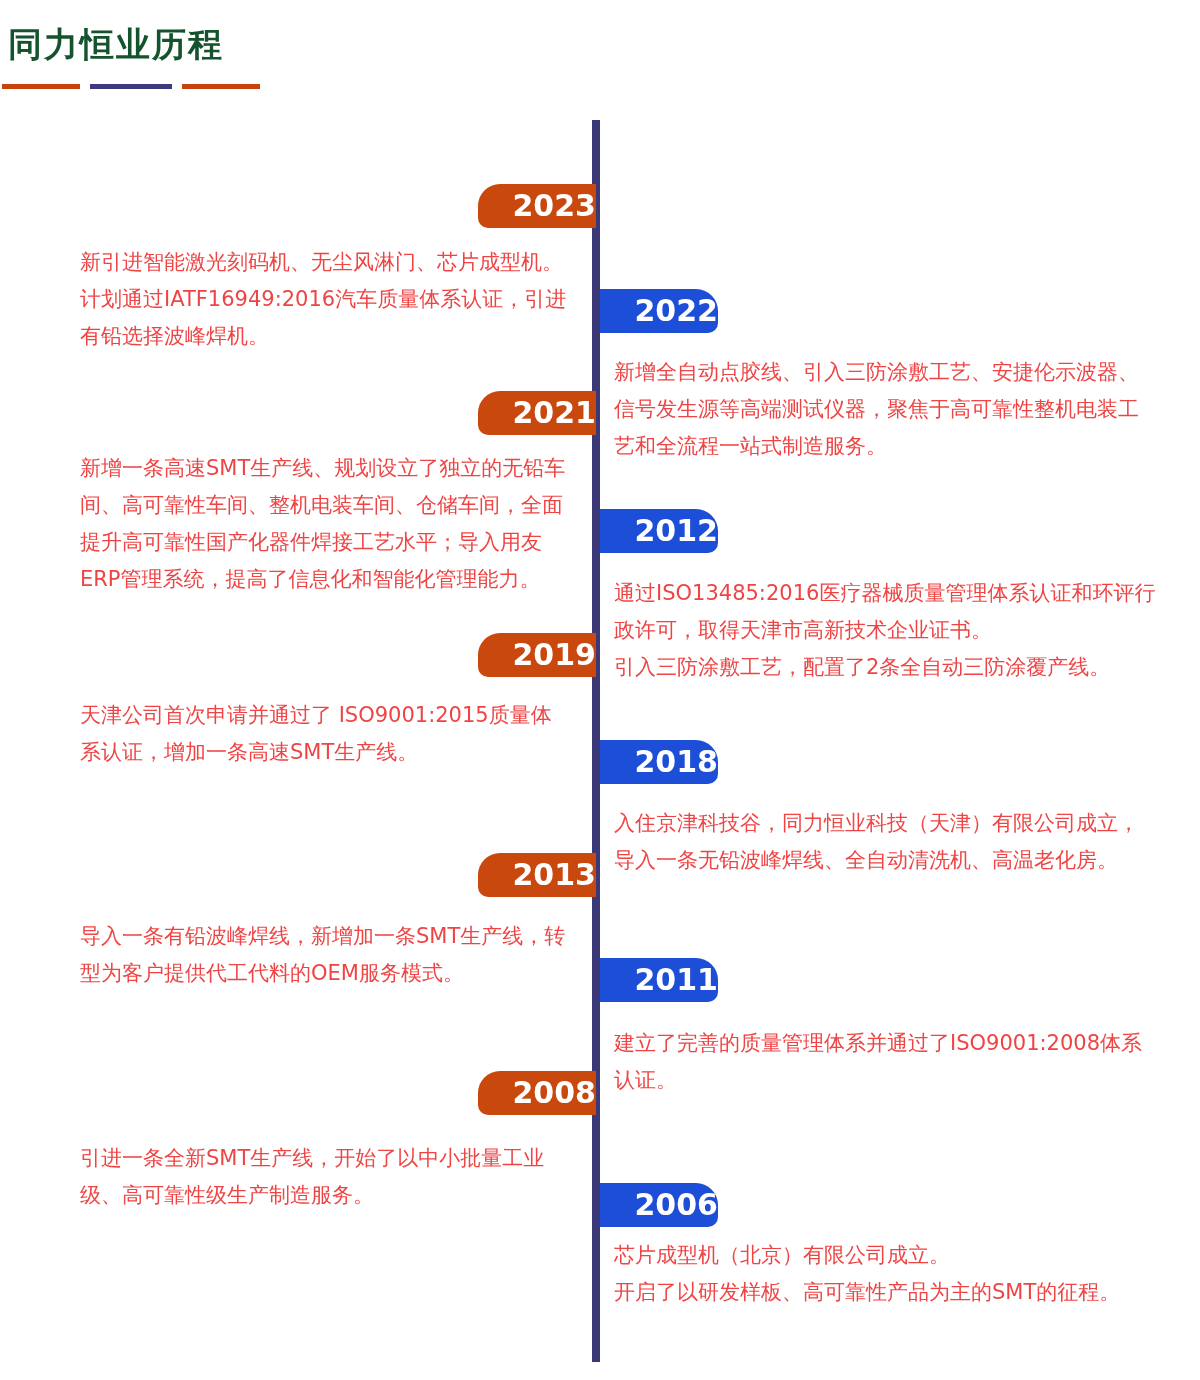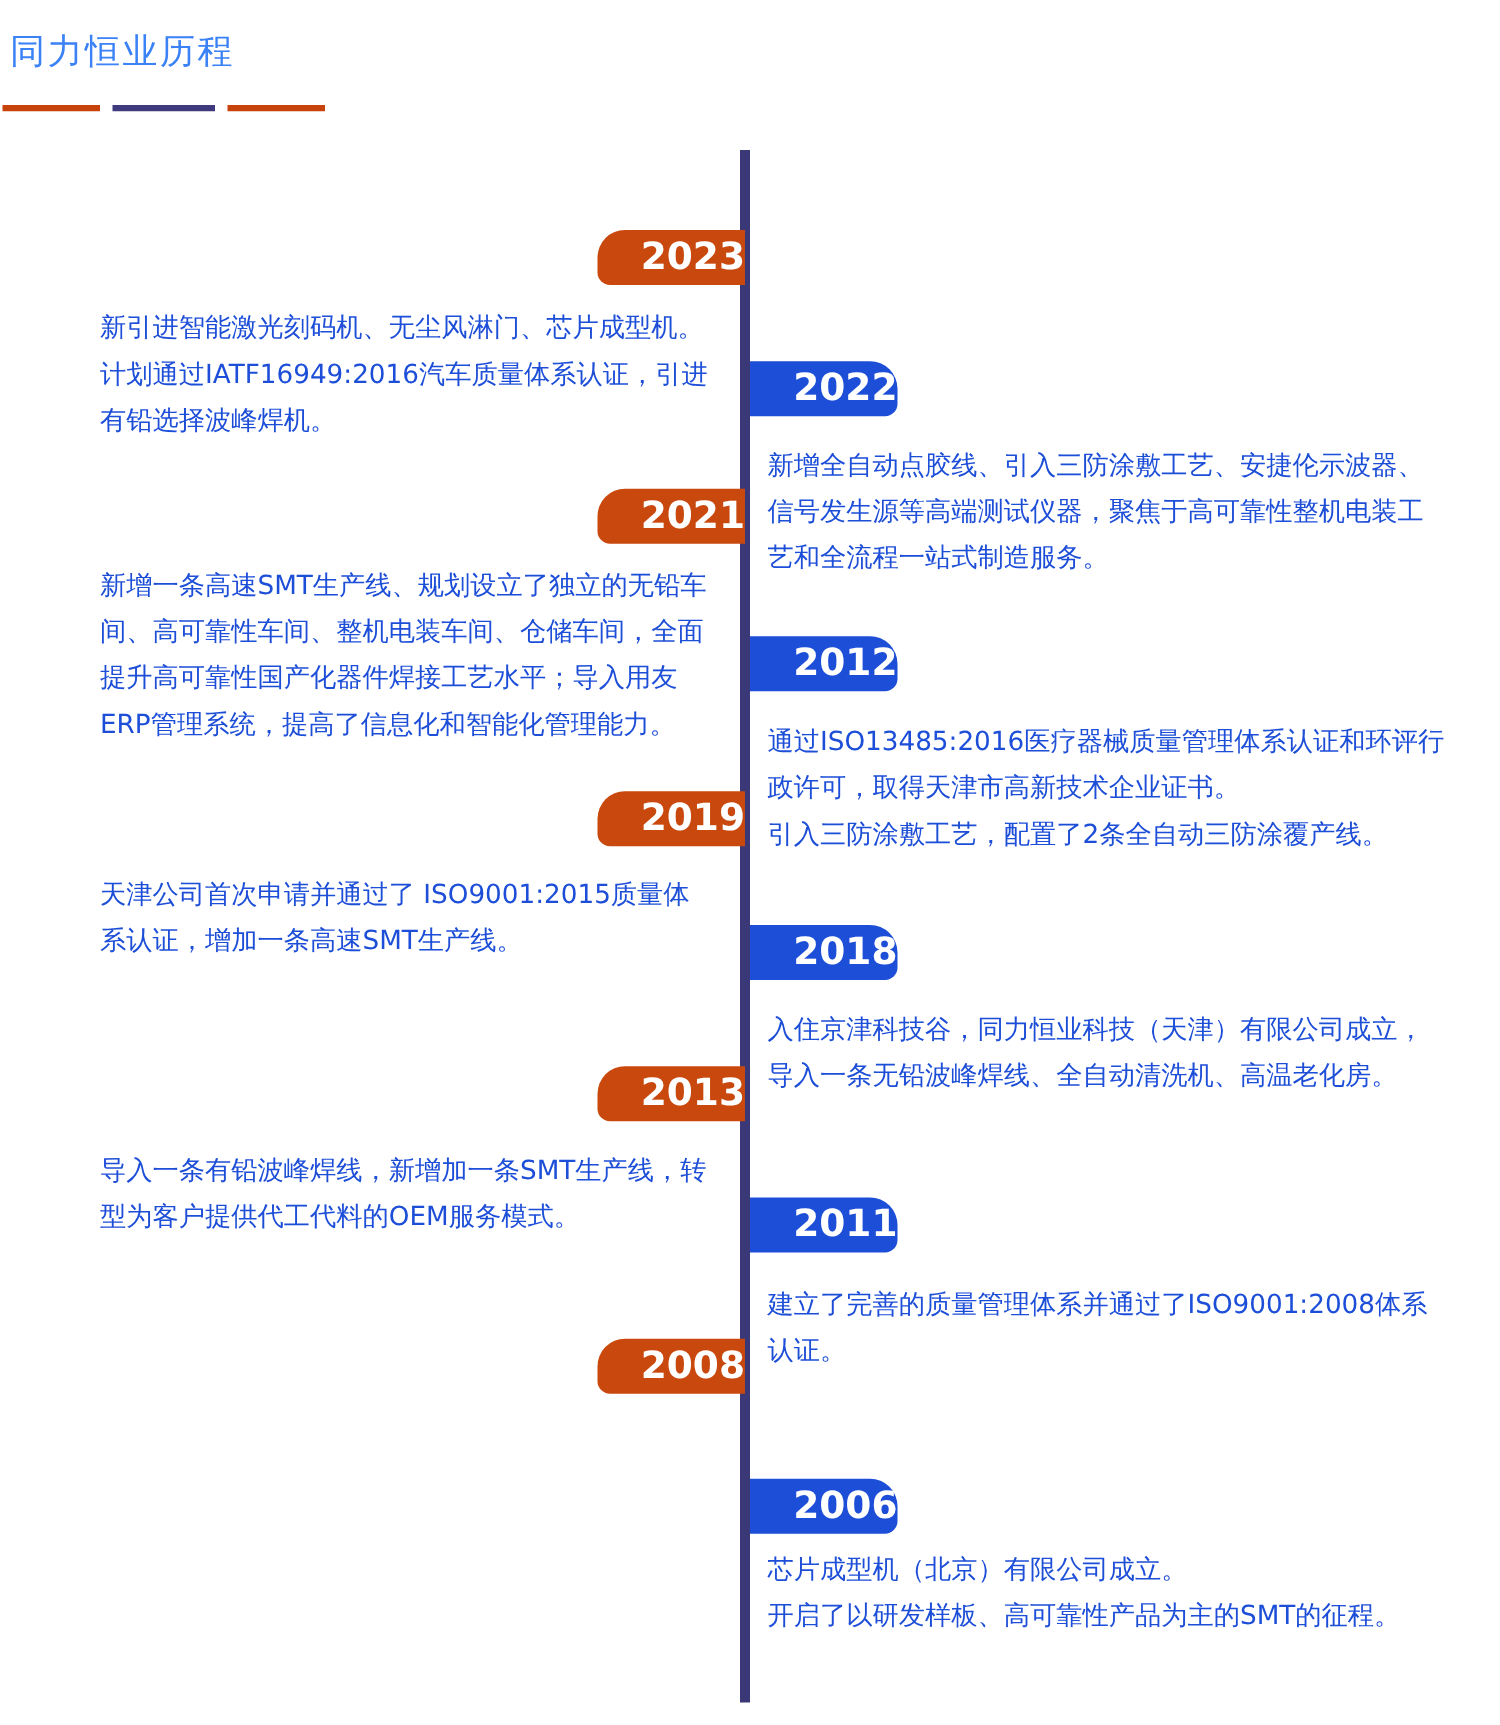--- a/index.html
+++ b/index.html
@@ -5,42 +5,42 @@
   html,body { margin:0; padding:0; background:#ffffff; }
   .page {
     position:relative;
     width:1200px; height:1380px;
     background:#ffffff;
     font-family:"DejaVu Sans","Liberation Sans",sans-serif;
     overflow:hidden;
   }
   .page-title {
     position:absolute; left:8px; top:22px;
-    font-size:28px; font-weight:normal; letter-spacing:2px;
-    color:#3b82f6;
+    font-size:34px; font-weight:bold; letter-spacing:2px;
+    color:#14532d;
   }
   .rule { position:absolute; top:84px; height:5px; }
   .rule-1 { left:2px;   width:78px; background:#C8430B; }
   .rule-2 { left:90px;  width:82px; background:#3E3A7D; }
   .rule-3 { left:182px; width:78px; background:#C8430B; }
   .timeline-line {
     position:absolute; left:592px; top:120px;
     width:8px; height:1242px;
     background:#3B3877;
   }
   .badge {
     position:absolute; width:118px; height:44px;
     color:#ffffff; font-weight:bold; font-size:30px; line-height:44px;
     text-align:right;
   }
   .badge-l { right:604px; background:#C9480D; border-radius:22px 0 0 10px; }
   .badge-r { left:600px;  background:#1d4ed8; border-radius:0 22px 10px 0; }
   .desc {
     position:absolute;
-    font-size:21px; line-height:37px; color:#1d4ed8;
+    font-size:21px; line-height:37px; color:#ef4444;
     white-space:pre-line;
   }
   .desc-l { left:80px;  width:487px; }
   .desc-r { left:614px; width:545px; }
 </style>
 </head>
 <body>
 
 <div class="page">
 
@@ -70,18 +70,19 @@
   <div class="badge badge-r" style="top:740px">2018</div>
   <div class="desc desc-r" style="top:805px">入住京津科技谷，同力恒业科技（天津）有限公司成立，导入一条无铅波峰焊线、全自动清洗机、高温老化房。</div>
 
   <div class="badge badge-l" style="top:853px">2013</div>
   <div class="desc desc-l" style="top:918px">导入一条有铅波峰焊线，新增加一条SMT生产线，转型为客户提供代工代料的OEM服务模式。</div>
 
   <div class="badge badge-r" style="top:958px">2011</div>
   <div class="desc desc-r" style="top:1025px">建立了完善的质量管理体系并通过了ISO9001:2008体系认证。</div>
 
   <div class="badge badge-l" style="top:1071px">2008</div>
+  <div class="desc desc-l" style="top:1140px">引进一条全新SMT生产线，开始了以中小批量工业级、高可靠性级生产制造服务。</div>
 
   <div class="badge badge-r" style="top:1183px">2006</div>
   <div class="desc desc-r" style="top:1237px">芯片成型机（北京）有限公司成立。
 开启了以研发样板、高可靠性产品为主的SMT的征程。</div>
 
 </div>
 
 </body></html>

